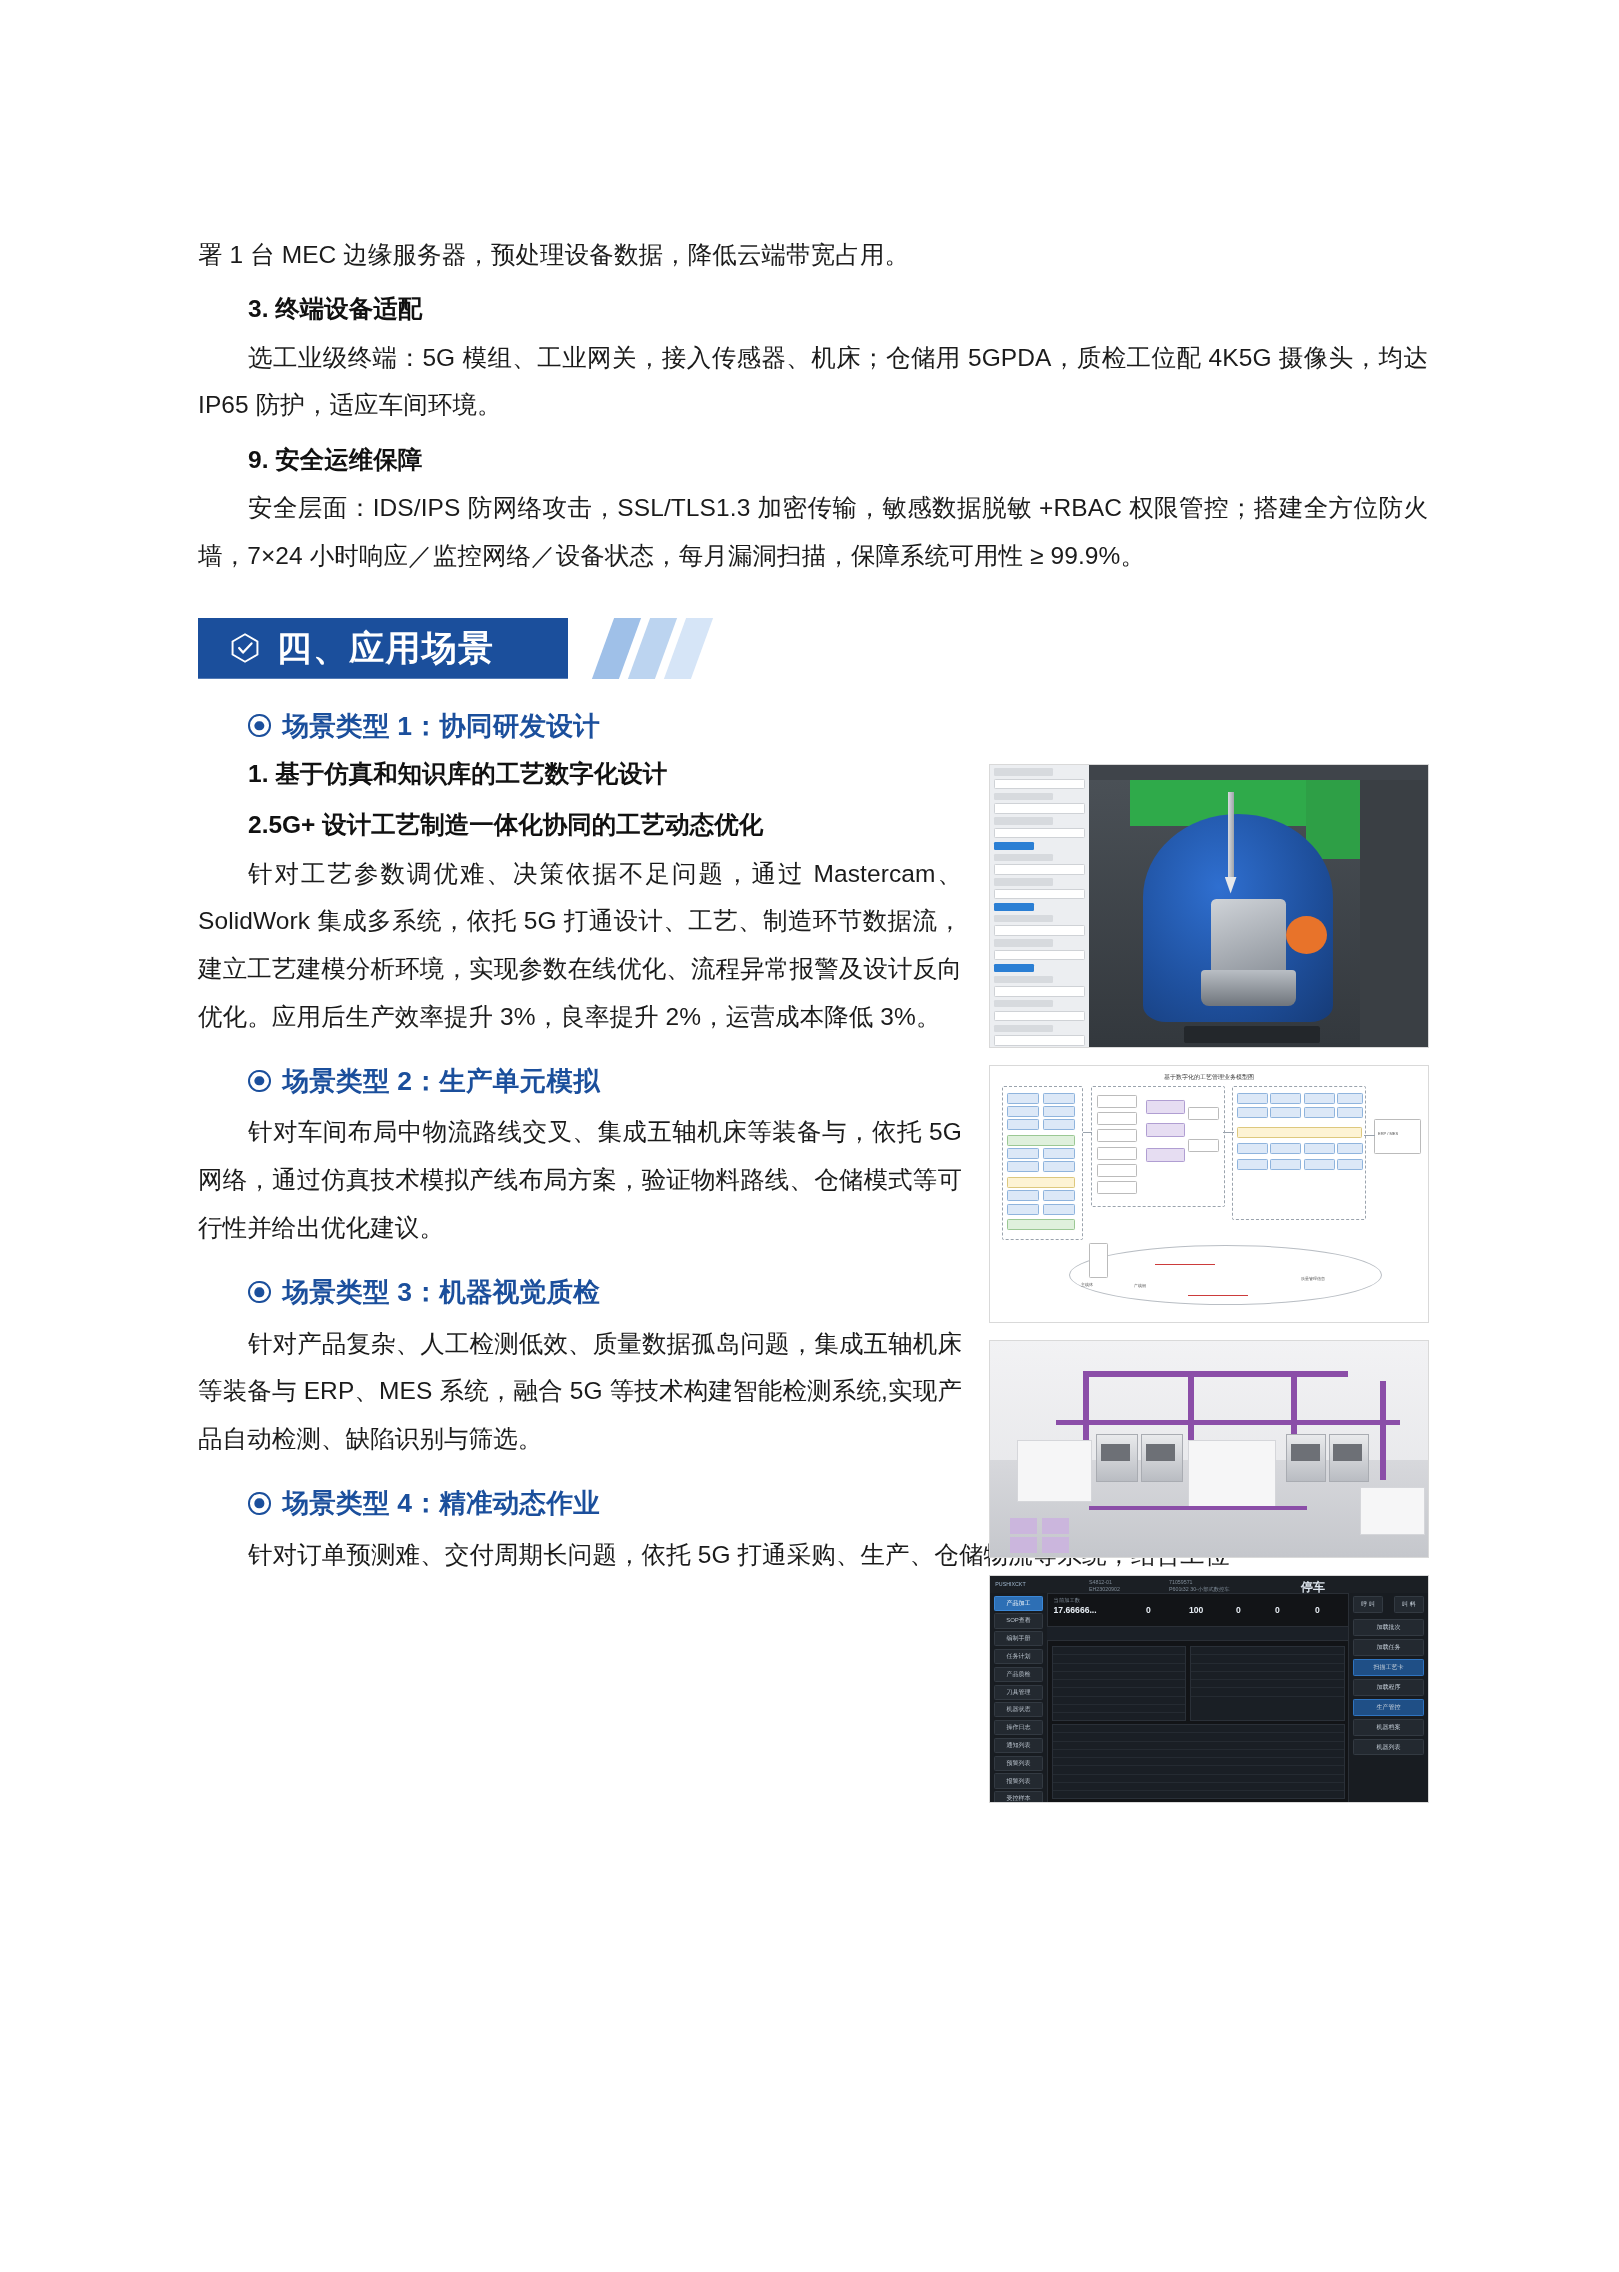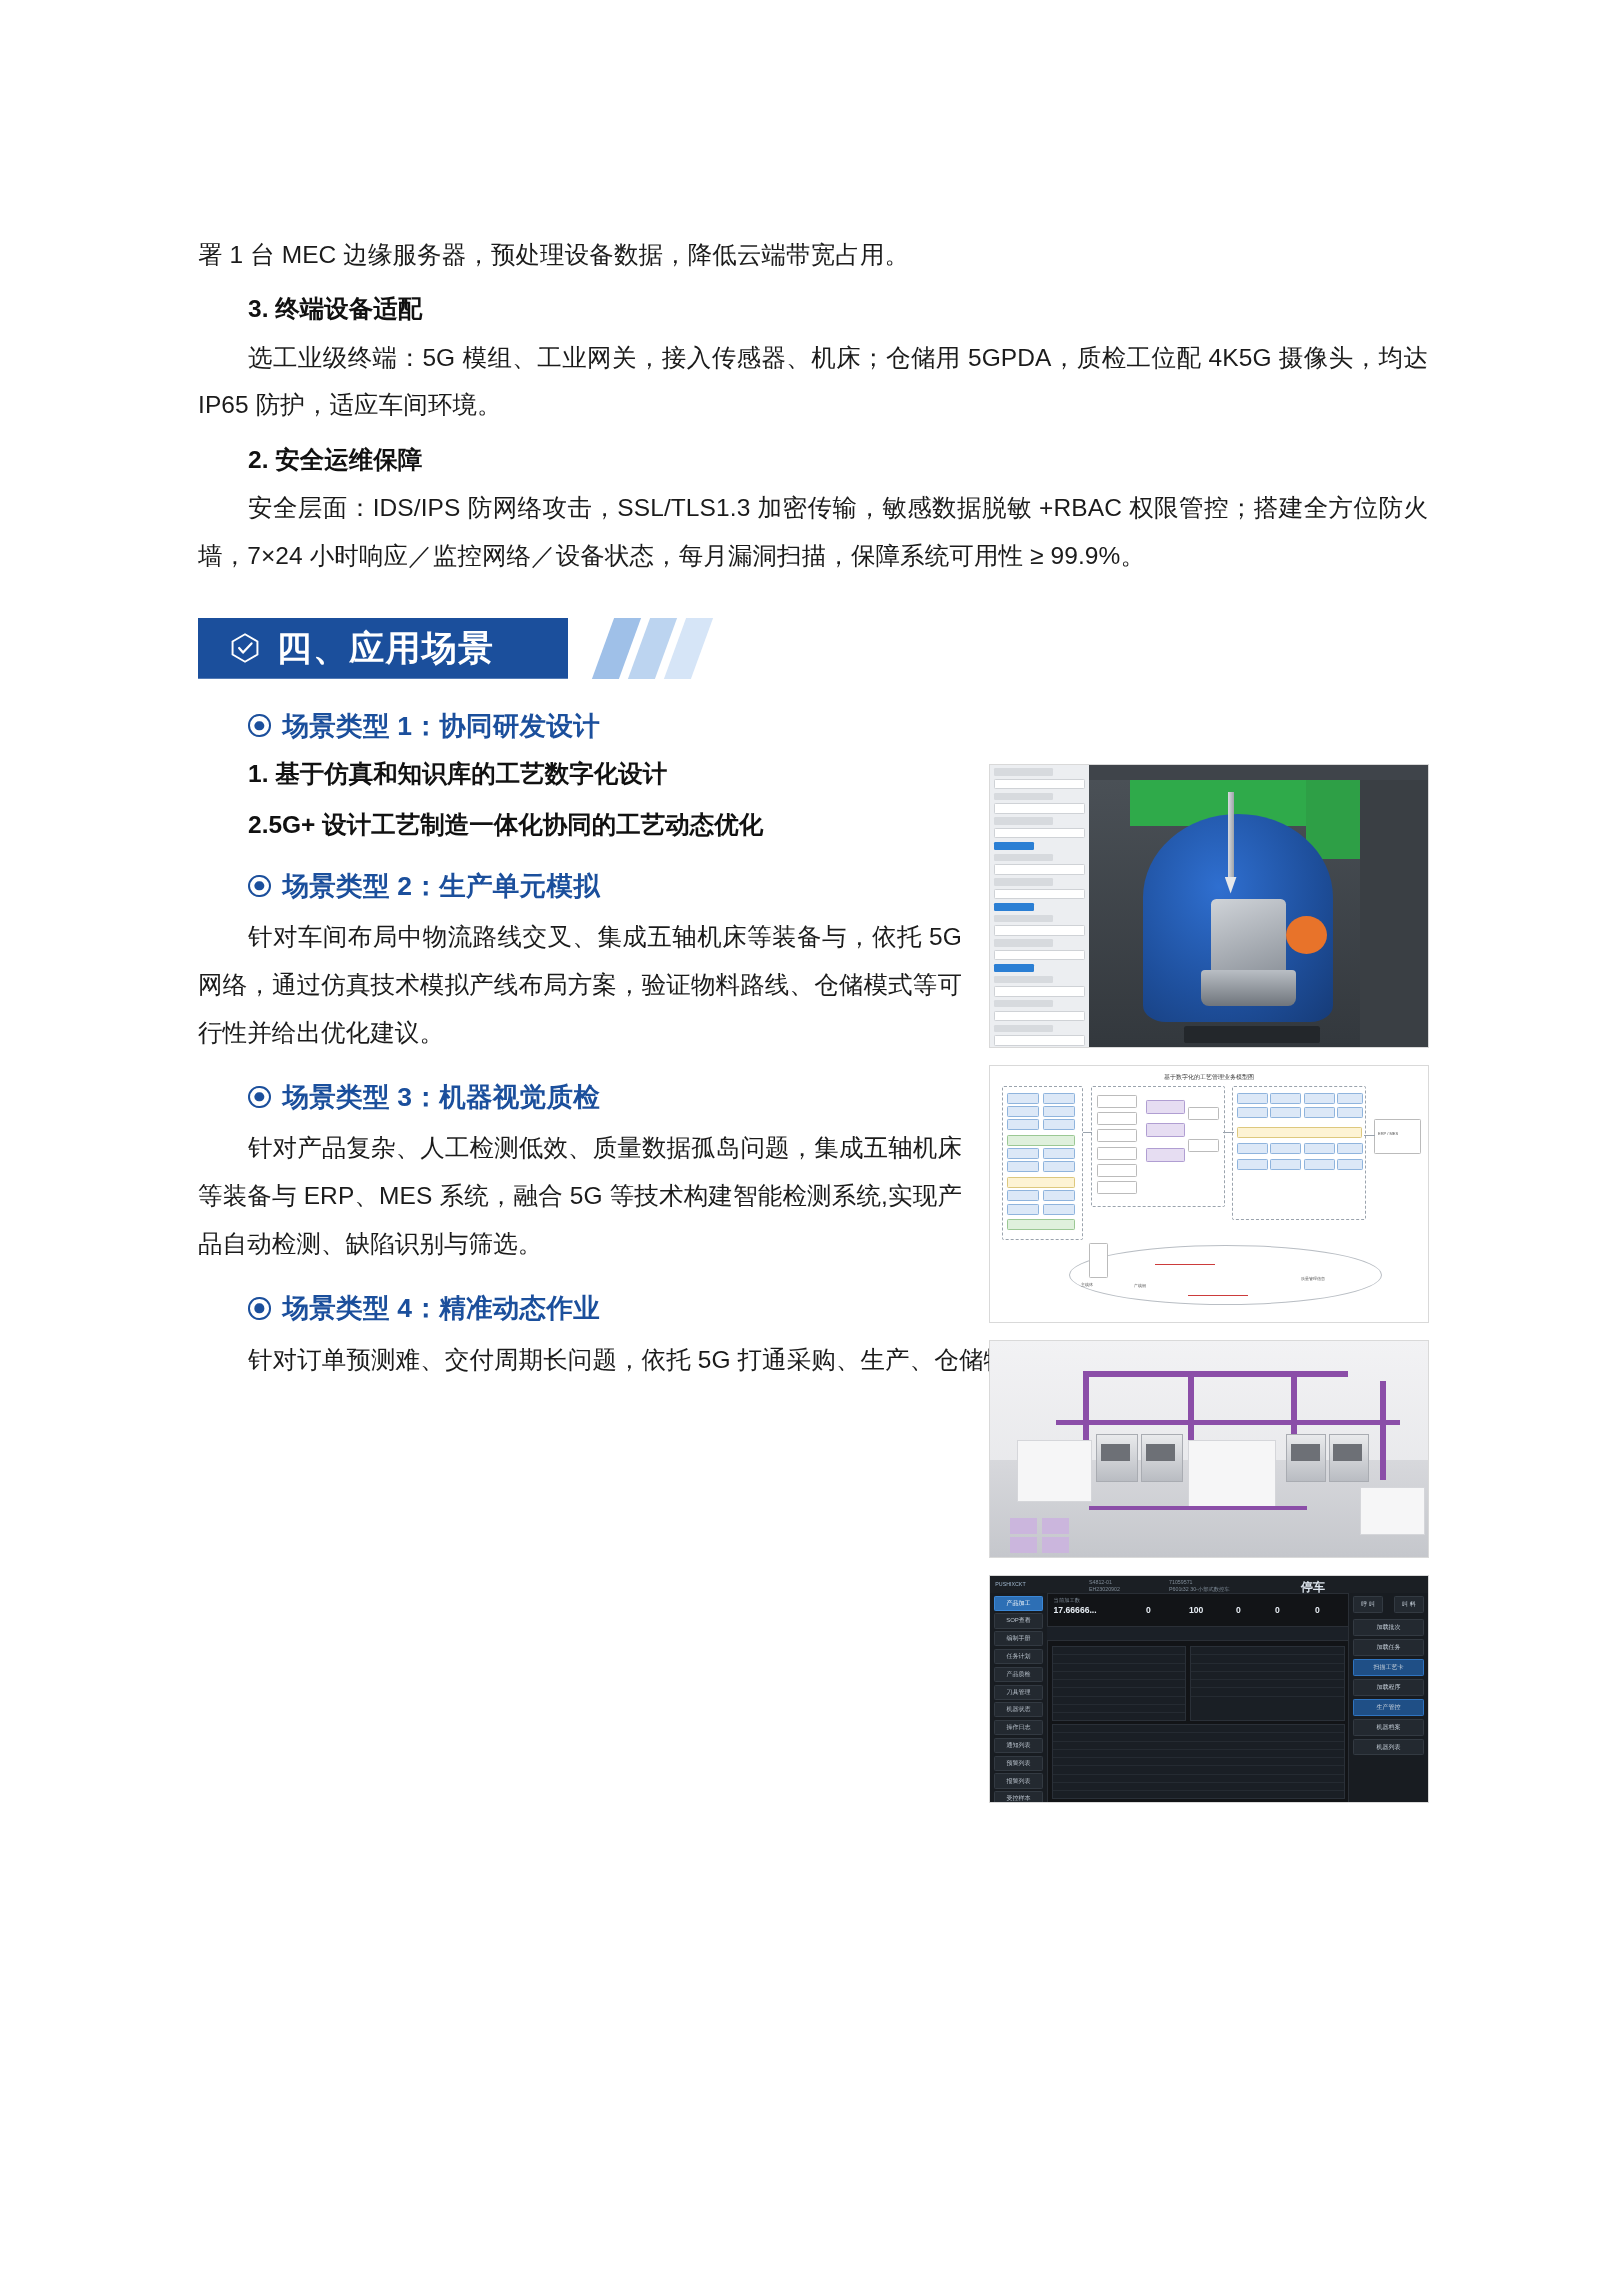--- a/index.html
+++ b/index.html
@@ -329,21 +329,21 @@
 
 <div class="page">
 
   <div class="content">
 
     <p class="body-text">署 1 台 MEC 边缘服务器，预处理设备数据，降低云端带宽占用。</p>
 
     <h3 class="sub-heading">3. 终端设备适配</h3>
     <p class="body-text indent">选工业级终端：5G 模组、工业网关，接入传感器、机床；仓储用 5GPDA，质检工位配 4K5G 摄像头，均达 IP65 防护，适应车间环境。</p>
 
-    <h3 class="sub-heading">2. 安全运维保障</h3>
+    <h3 class="sub-heading">9. 安全运维保障</h3>
     <p class="body-text indent">安全层面：IDS/IPS 防网络攻击，SSL/TLS1.3 加密传输，敏感数据脱敏 +RBAC 权限管控；搭建全方位防火墙，7×24 小时响应／监控网络／设备状态，每月漏洞扫描，保障系统可用性 ≥ 99.9%。</p>
 
     <div class="section-banner">
       <div class="banner-blue">
         <span class="banner-icon">
           <svg width="34" height="34" viewBox="0 0 52 52">
             <polygon points="26,5 45,16 45,36 26,47 7,36 7,16" fill="none" stroke="#ffffff" stroke-width="3"></polygon>
             <path d="M17 26 L23 33 L36 19" fill="none" stroke="#ffffff" stroke-width="3.4" stroke-linecap="round" stroke-linejoin="round"></path>
           </svg>
         </span>
@@ -357,20 +357,21 @@
     </div>
 
     <div class="scenario-heading">
       <span class="scenario-bullet"></span>
       <span class="scenario-title">场景类型 1：协同研发设计</span>
     </div>
 
     <div class="text-wrap-left">
       <h3 class="sub-heading">1. 基于仿真和知识库的工艺数字化设计</h3>
       <h3 class="sub-heading">2.5G+ 设计工艺制造一体化协同的工艺动态优化</h3>
+      <p class="body-text indent">针对工艺参数调优难、决策依据不足问题，通过 Mastercam、SolidWork 集成多系统，依托 5G 打通设计、工艺、制造环节数据流，建立工艺建模分析环境，实现参数在线优化、流程异常报警及设计反向优化。应用后生产效率提升 3%，良率提升 2%，运营成本降低 3%。</p>
     </div>
 
     <div class="scenario-heading">
       <span class="scenario-bullet"></span>
       <span class="scenario-title">场景类型 2：生产单元模拟</span>
     </div>
     <div class="text-wrap-left">
       <p class="body-text indent">针对车间布局中物流路线交叉、集成五轴机床等装备与，依托 5G 网络，通过仿真技术模拟产线布局方案，验证物料路线、仓储模式等可行性并给出优化建议。</p>
     </div>
 

